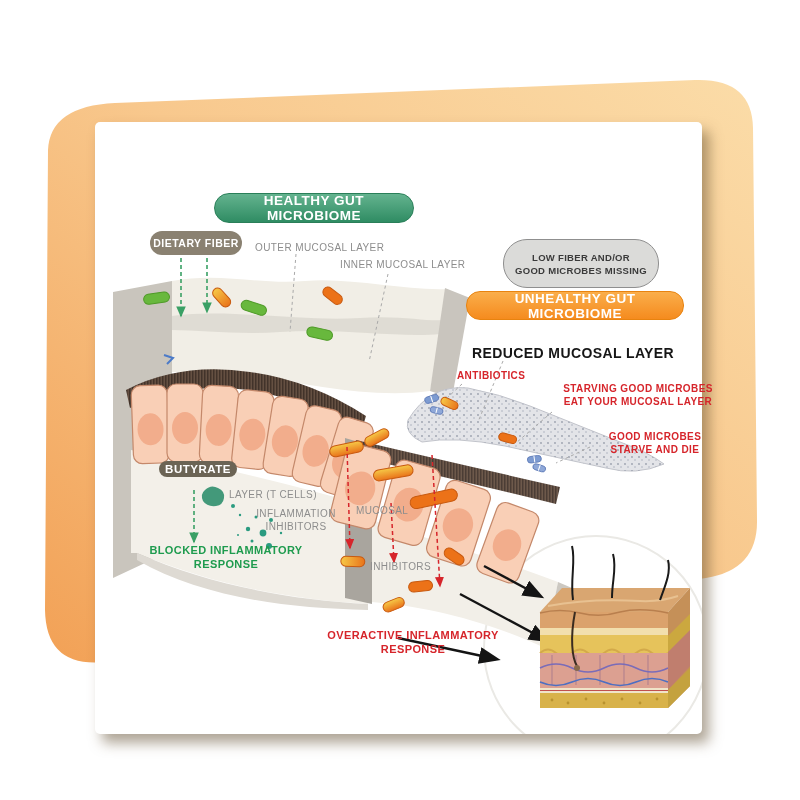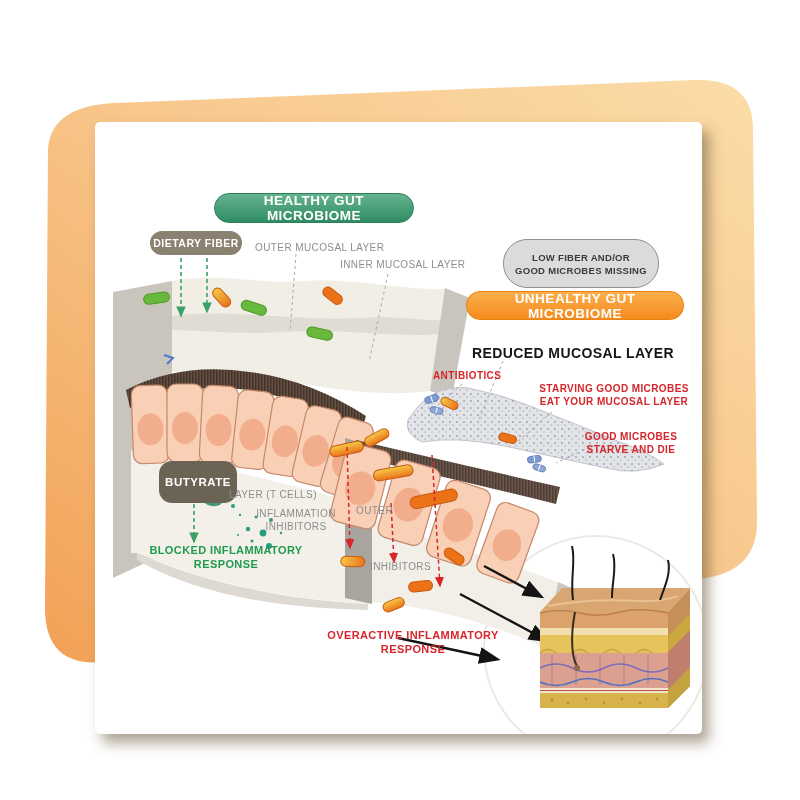--- a/index.html
+++ b/index.html
@@ -5,33 +5,33 @@
   html,body{margin:0;padding:0;background:#fff;}
   .stage{position:relative;width:800px;height:800px;overflow:hidden;
          font-family:"Liberation Sans",sans-serif;}
   .backdrop{position:absolute;left:0;top:0;}
   .white-card{position:absolute;left:95px;top:122px;width:607px;height:612px;
               background:#fff;border-radius:5px;
               box-shadow:7px 9px 13px rgba(95,75,45,.5);}
   .art{position:absolute;left:0;top:0;}
   .lbl{position:absolute;white-space:nowrap;letter-spacing:.4px;}
   .cap{font-size:10px;color:#8d8d8d;font-weight:400;}
-  .red{font-size:10px;color:#d6252b;font-weight:700;text-align:center;line-height:12.5px;}
+  .red{font-size:10px;color:#d6252b;font-weight:700;text-align:center;line-height:12.5px;margin-left:24px;}
   .blk{font-size:14px;color:#161616;font-weight:700;}
   .grn{font-size:11px;color:#1e9b4e;font-weight:700;text-align:center;line-height:14px;}
   .redbig{font-size:11px;color:#d6252b;font-weight:700;text-align:center;line-height:14px;margin-top:22px;}
   .pill{position:absolute;display:flex;align-items:center;justify-content:center;
         color:#fff;font-weight:700;letter-spacing:.5px;text-align:center;}
   .pill-healthy{left:214px;top:193px;width:198px;height:28px;border-radius:15px;
         font-size:13.5px;background:linear-gradient(#64b38f,#2f8c63);border:1px solid #2a7f59;}
   .pill-unhealthy{left:466px;top:291px;width:216px;height:27px;border-radius:14px;
         font-size:13.5px;background:linear-gradient(#faae4b,#f58b1e);border:1px solid #e8830f;}
   .pill-fiber{left:150px;top:231px;width:92px;height:24px;border-radius:12px;
         font-size:10.5px;background:#8a8171;}
-  .pill-butyrate{left:159px;top:461px;width:78px;height:42px;border-radius:13px;
+  .pill-butyrate{left:159px;top:461px;width:78px;height:16px;border-radius:13px;
         font-size:11.5px;background:#6b6455;}
   .pill-lowfiber{left:503px;top:239px;width:154px;height:47px;border-radius:24px;
         background:#dbdbd9;border:1.5px solid #8f8f8f;color:#3a3a3a;font-weight:700;
         font-size:9.5px;line-height:13px;flex-direction:column;letter-spacing:.3px;}
   .ctr{text-align:center;white-space:normal;}
 </style>
 </head>
 <body>
 
 <div class="stage">
@@ -339,20 +339,20 @@
   </div>
   <div class="lbl cap" style="left:229px;top:489px;">LAYER (T CELLS)</div>
   <div class="lbl cap ctr" style="left:253px;top:507px;width:86px;line-height:13px;">
     <div>INFLAMMATION</div>
     <div>INHIBITORS</div>
   </div>
   <div class="lbl grn ctr" style="left:148px;top:543px;width:156px;">
     <div>BLOCKED INFLAMMATORY</div>
     <div>RESPONSE</div>
   </div>
-  <div class="lbl cap" style="left:356px;top:505px;">OUTER</div>
+  <div class="lbl cap" style="left:356px;top:505px;">MUCOSAL</div>
   <div class="lbl cap" style="left:370px;top:561px;">INHIBITORS</div>
   <div class="lbl redbig ctr" style="left:327px;top:606px;width:172px;">
     <div>OVERACTIVE INFLAMMATORY</div>
     <div>RESPONSE</div>
   </div>
 
 </div>
 
 </body></html>

